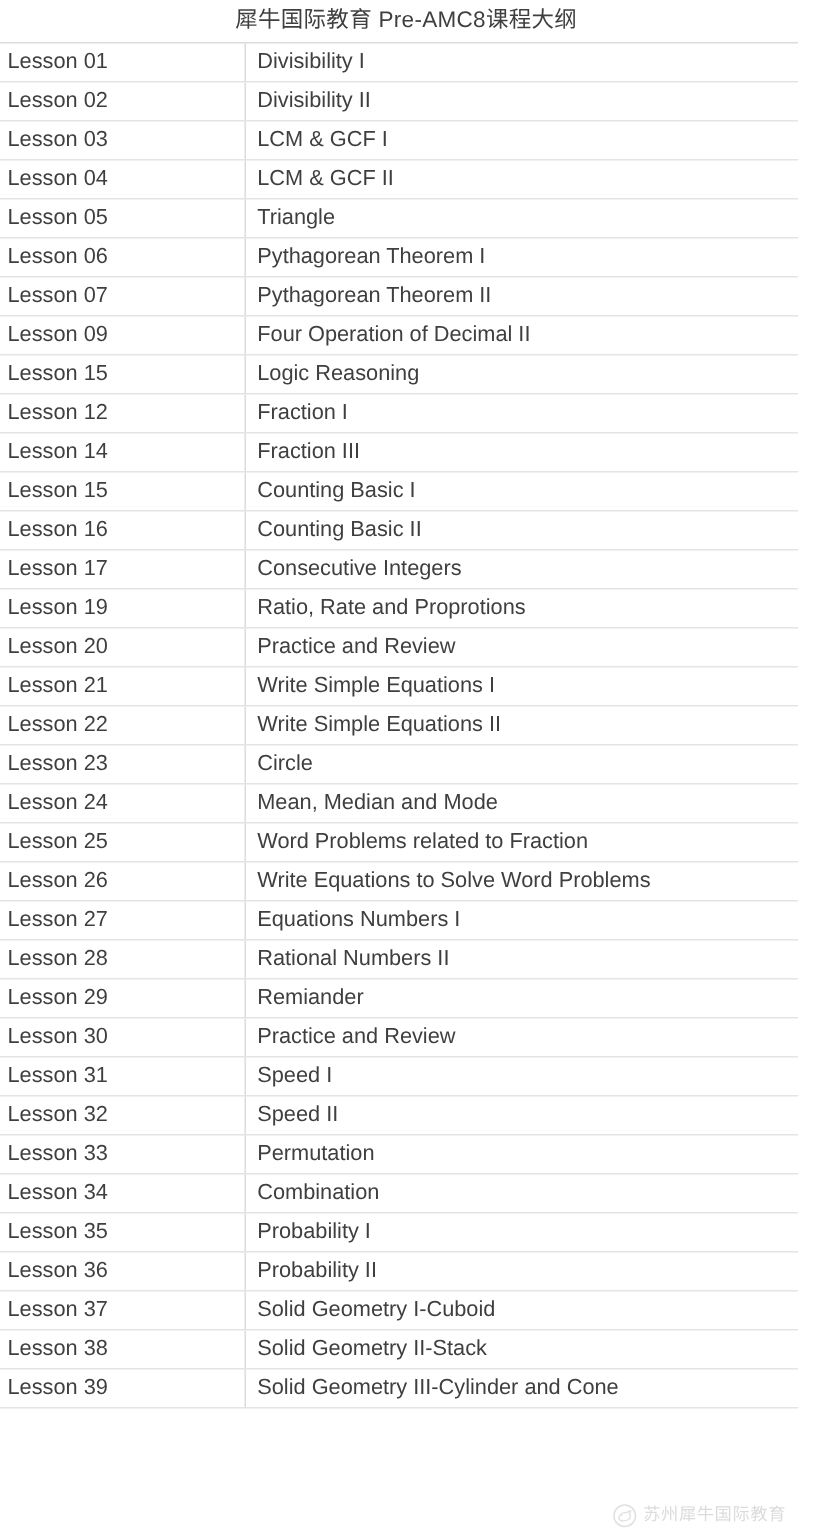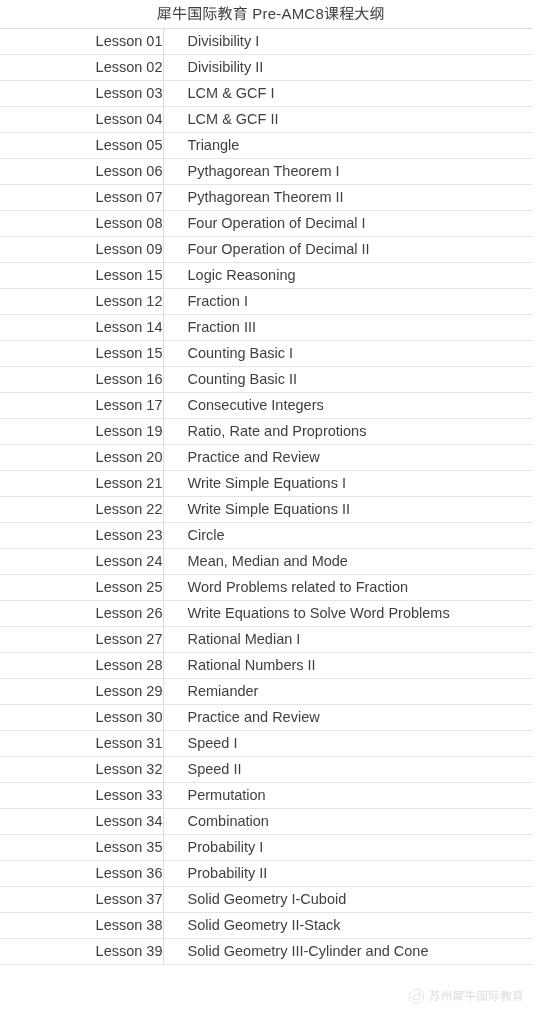--- a/index.html
+++ b/index.html
@@ -59,32 +59,31 @@
     color: #3f3f3f;
     background: #ffffff;
     border-bottom: 1px solid #e4e4e4;
     white-space: nowrap;
     overflow: hidden;
   }
 
   .data-row td.cell-lesson {
     padding-left: 5px;
     border-right: 1px solid #dcdcdc;
-    text-align: right;
   }
 
   .data-row td.cell-topic {
-    padding-left: 24px;
+    padding-left: 8px;
   }
 
   
   .watermark {
     position: absolute;
     right: 8px;
-    bottom: 19px;
+    bottom: 5px;
     display: flex;
     align-items: center;
     gap: 4px;
     opacity: 0.30;
     pointer-events: none;
     user-select: none;
   }
   .watermark .wm-mark {
     position: relative;
     width: 17px;
@@ -136,24 +135,20 @@
         </tr>
         <tr class="data-row">
           <td class="cell-lesson">Lesson 06</td>
           <td class="cell-topic">Pythagorean Theorem I</td>
         </tr>
         <tr class="data-row">
           <td class="cell-lesson">Lesson 07</td>
           <td class="cell-topic">Pythagorean Theorem II</td>
         </tr>
         <tr class="data-row">
-          <td class="cell-lesson">Lesson 08</td>
-          <td class="cell-topic">Four Operation of Decimal I</td>
-        </tr>
-        <tr class="data-row">
           <td class="cell-lesson">Lesson 09</td>
           <td class="cell-topic">Four Operation of Decimal II</td>
         </tr>
         <tr class="data-row">
           <td class="cell-lesson">Lesson 15</td>
           <td class="cell-topic">Logic Reasoning</td>
         </tr>
         <tr class="data-row">
           <td class="cell-lesson">Lesson 12</td>
           <td class="cell-topic">Fraction I</td>
@@ -201,21 +196,21 @@
         <tr class="data-row">
           <td class="cell-lesson">Lesson 25</td>
           <td class="cell-topic">Word Problems related to Fraction</td>
         </tr>
         <tr class="data-row">
           <td class="cell-lesson">Lesson 26</td>
           <td class="cell-topic">Write Equations to Solve Word Problems</td>
         </tr>
         <tr class="data-row">
           <td class="cell-lesson">Lesson 27</td>
-          <td class="cell-topic">Rational Median I</td>
+          <td class="cell-topic">Equations Numbers I</td>
         </tr>
         <tr class="data-row">
           <td class="cell-lesson">Lesson 28</td>
           <td class="cell-topic">Rational Numbers II</td>
         </tr>
         <tr class="data-row">
           <td class="cell-lesson">Lesson 29</td>
           <td class="cell-topic">Remiander</td>
         </tr>
         <tr class="data-row">

